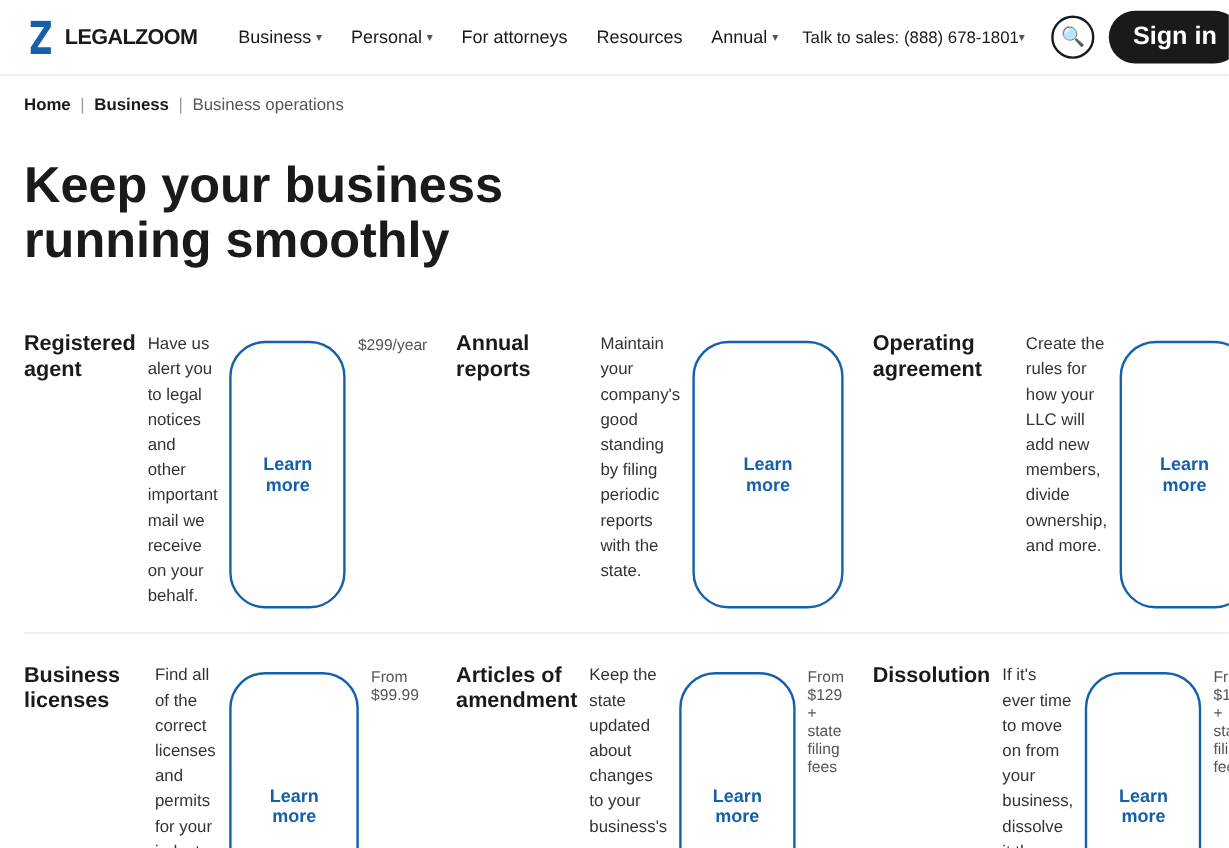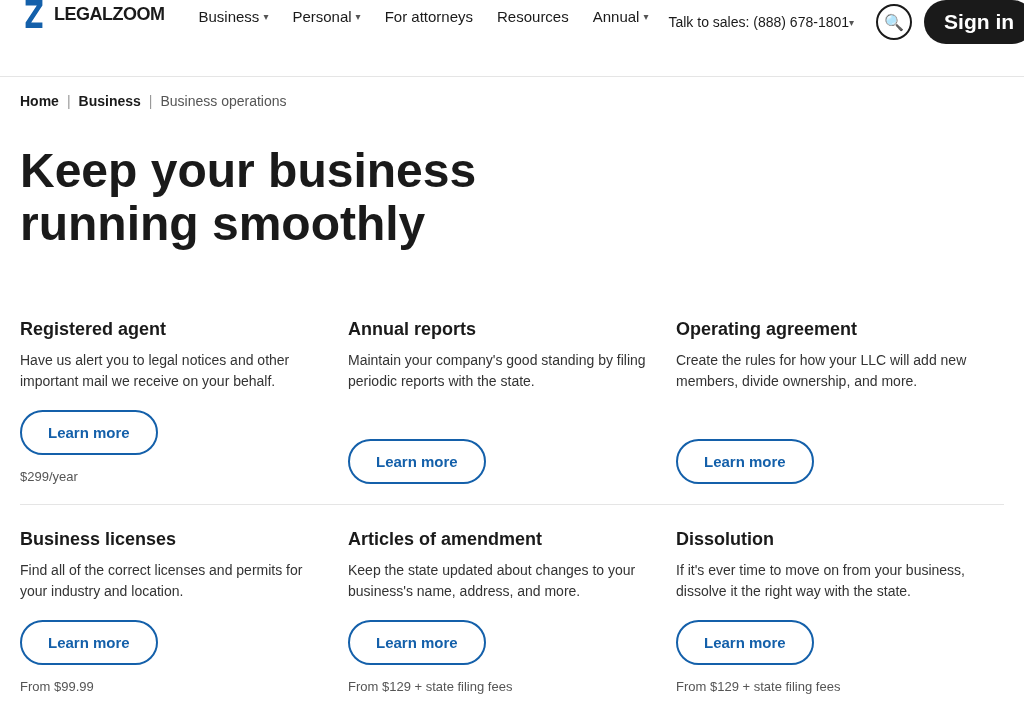--- a/index.html
+++ b/index.html
@@ -1,22 +1,22 @@
 <!DOCTYPE html>
 <html><head>
   <meta charset="utf-8">
   <style>
     * { box-sizing: border-box; margin: 0; padding: 0; }
     body { font-family: -apple-system, BlinkMacSystemFont, 'Segoe UI', Helvetica, Arial, sans-serif; color: #1a1a1a; background: #fff; }
 
     
     .navbar {
       display: flex;
-      align-items: flex-start;
-      height: 77px;
+      align-items: center;
+      height: 63px;
       padding: 0 20px;
       border-bottom: 1px solid #e5e5e5;
       background: #fff;
     }
     .logo-area {
       display: flex;
       align-items: center;
       gap: 6px;
       margin-right: 24px;
       text-decoration: none;
@@ -104,38 +104,37 @@
     .breadcrumb-sep { color: #999; }
     .breadcrumb-link { color: #1a1a1a; font-weight: 600; cursor: pointer; }
     .breadcrumb-current { color: #555; }
 
     
     .main {
       padding: 20px 20px 40px 20px;
       max-width: 1024px;
     }
     .page-title {
-      font-size: 48px;
+      font-size: 42px;
       font-weight: 900;
       line-height: 1.1;
-      margin-bottom: 44px;
+      margin-bottom: 29px;
       max-width: 480px;
     }
 
     
     .services-grid {
       display: grid;
       grid-template-columns: repeat(3, 1fr);
       gap: 0;
     }
     .service-card {
       padding: 24px 24px 20px 0;
       border-bottom: 1px solid #e5e5e5;
       display: flex;
-      flex-direction: column;
       gap: 10px;
     }
     .service-card:nth-child(1),
     .service-card:nth-child(2),
     .service-card:nth-child(3) {
       border-top: none;
     }
     .service-title {
       font-size: 18px;
       font-weight: 700;

